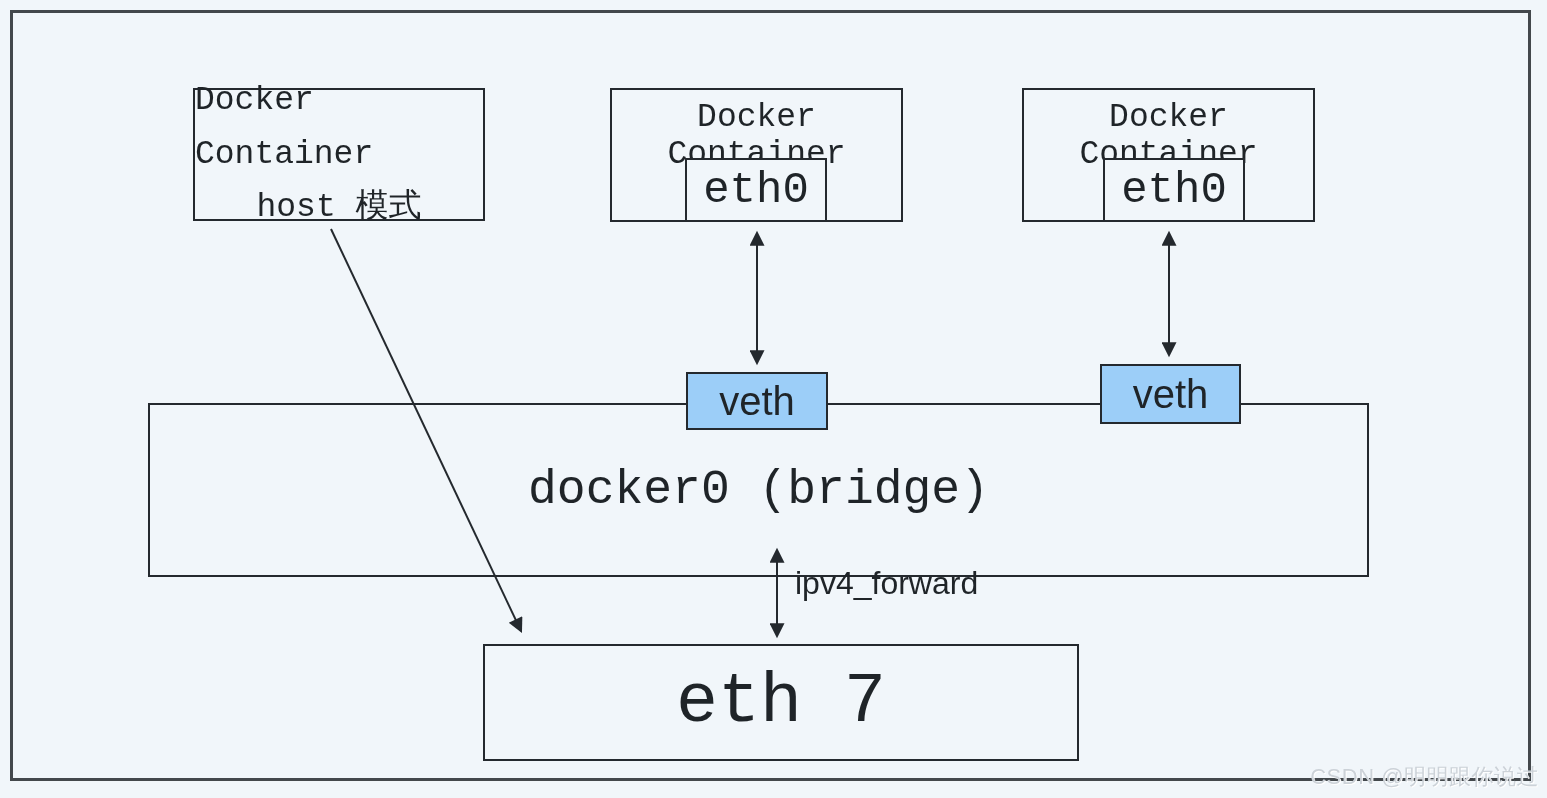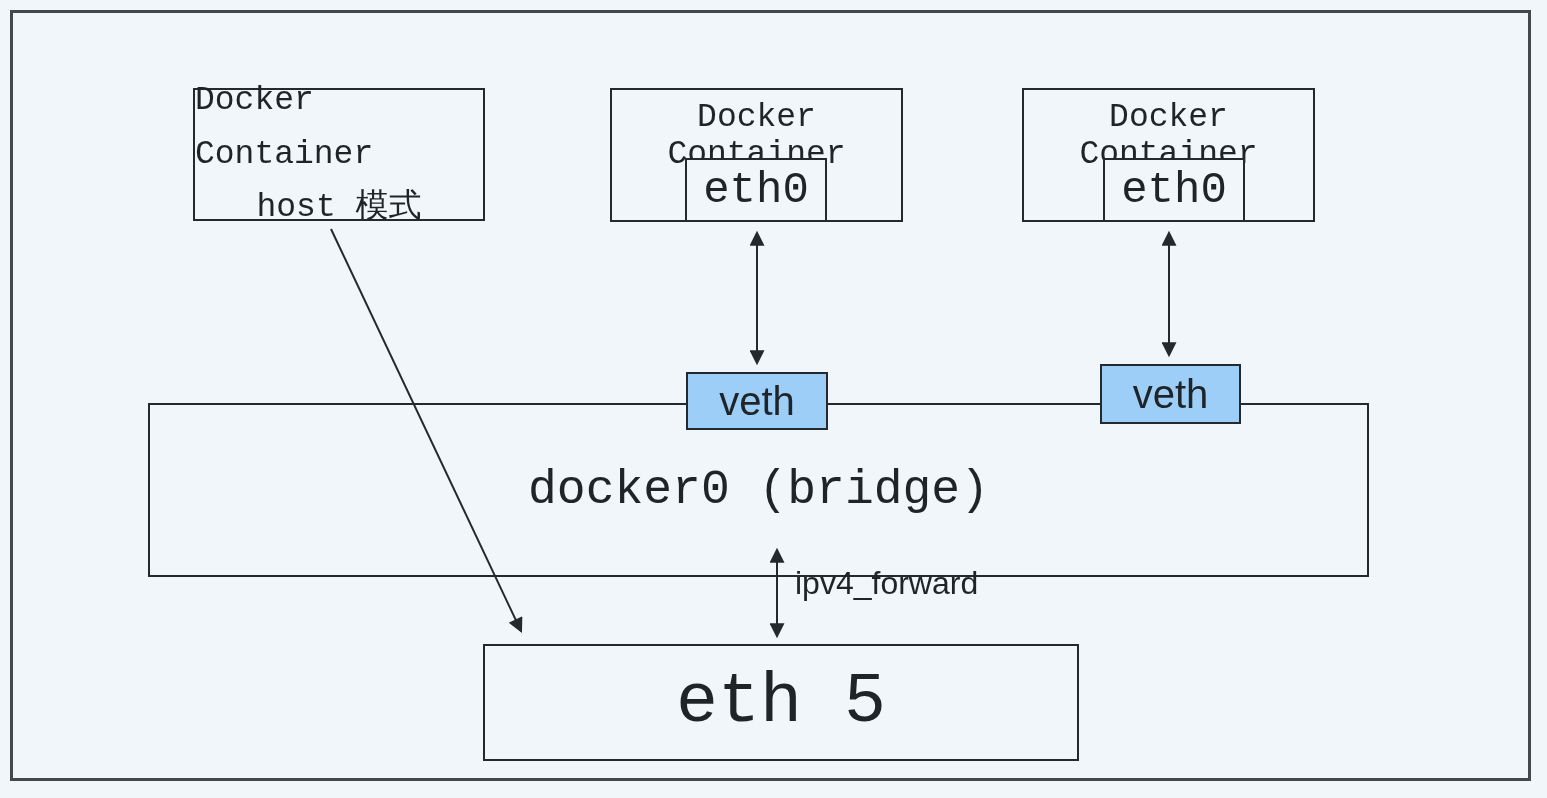--- a/index.html
+++ b/index.html
@@ -104,31 +104,32 @@
 
   <div class="veth veth-1">
     <span>veth</span>
   </div>
 
   <div class="veth veth-2">
     <span>veth</span>
   </div>
 
   <div class="box host-eth">
-    <span>eth 5</span>
+    <span>eth 7</span>
   </div>
 
   <div class="forward-label">ipv4_forward</div>
 
   <svg class="connectors" width="1547" height="798" viewBox="0 0 1547 798">
     <defs>
       <marker id="ah" viewBox="0 0 10 10" refX="8.5" refY="5" markerWidth="20" markerHeight="15" markerUnits="userSpaceOnUse" orient="auto-start-reverse">
         <path class="ah" d="M0,0 L10,5 L0,10 Z"></path>
       </marker>
     </defs>
     <line x1="757" y1="233" x2="757" y2="363" marker-start="url(#ah)" marker-end="url(#ah)"></line>
     <line x1="1169" y1="233" x2="1169" y2="355" marker-start="url(#ah)" marker-end="url(#ah)"></line>
     <line x1="777" y1="550" x2="777" y2="636" marker-start="url(#ah)" marker-end="url(#ah)"></line>
     <line x1="331" y1="229" x2="521" y2="631" marker-end="url(#ah)"></line>
   </svg>
 
+  <div class="watermark">CSDN @明明跟你说过</div>
 
 </div>
 
 </body></html>

